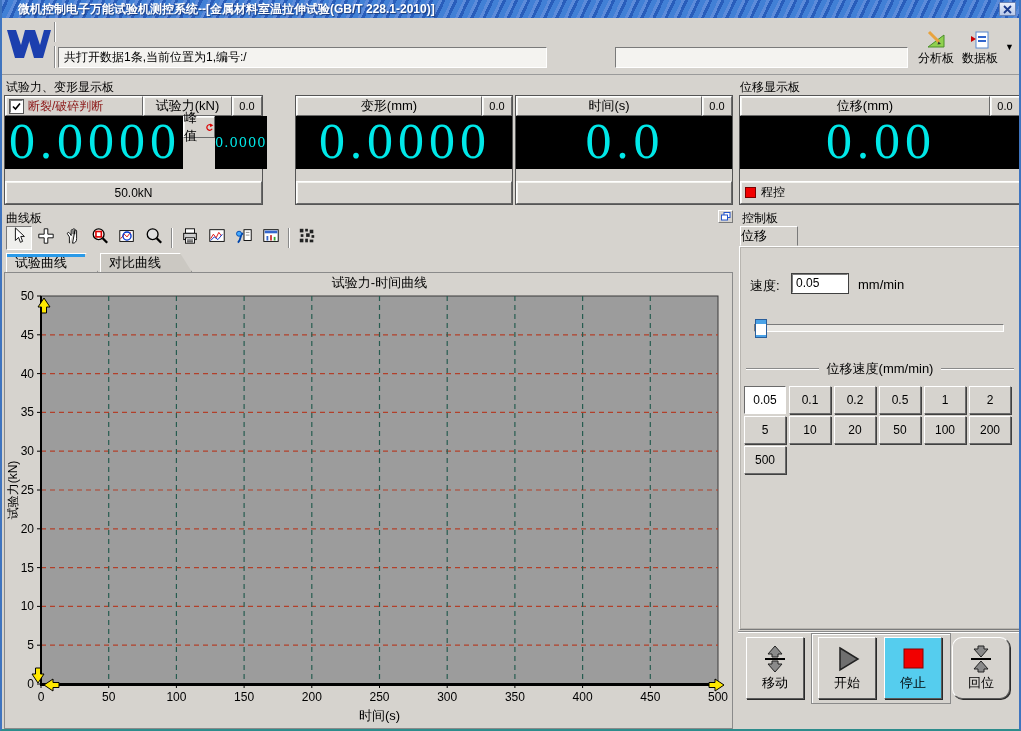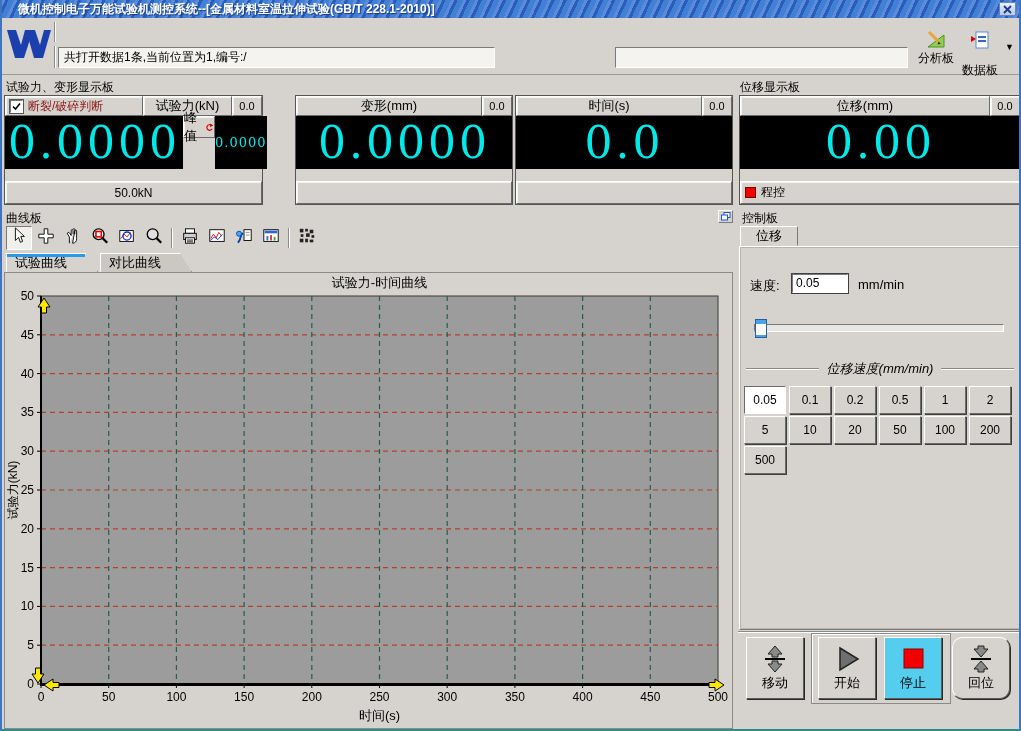--- a/index.html
+++ b/index.html
@@ -57,29 +57,29 @@
     background:#d6d3ce;border-left:1px solid #fff;border-right:1px solid #7a7a7a;border-top:1px solid #fff;
     clip-path:polygon(0 0, calc(100% - 12px) 0, 100% 100%, 0 100%);cursor:pointer;}
   .tab.active{z-index:2;}
   .tab.active::before{content:"";position:absolute;left:0;top:0;height:3px;width:calc(100% - 12px);background:#2a9ae8;}
   .tab.inactive{background:#cbc8c2;margin-left:2px;}
   .chart-box{position:absolute;left:2px;top:272px;width:729px;height:457px;background:#d6d3ce;border:1px solid #8a8a8a;}
   .restore-btn{position:absolute;left:716px;top:210px;width:15px;height:13px;background:#d6d3ce;display:flex;align-items:center;justify-content:center;cursor:pointer;}
   .restore-btn{border:1px solid;border-color:#fff #7a7a7a #7a7a7a #fff;}
 
   
-  .ctab{position:absolute;font-size:13px;color:#000;background:#d6d3ce;display:flex;align-items:center;justify-content:center;
+  .ctab{position:absolute;font-size:13px;color:#000;background:#d6d3ce;display:flex;align-items:center;justify-content:flex-start;
     border:1px solid;border-color:#ffffff #7a7a7a transparent #ffffff;cursor:pointer;}
   .cbox{position:absolute;border:1px solid;border-color:#ffffff #7a7a7a #7a7a7a #ffffff;box-shadow:0 0 0 1px #b8b5b0 inset;}
   .speed-label{position:absolute;font-size:13px;color:#000;}
   .speed-input{position:absolute;width:56px;height:19px;background:#fff;border:1px solid;border-color:#7a7a7a #fff #fff #7a7a7a;
     outline:1px solid #404040;font-size:12px;padding:1px 3px;color:#000;}
   .slider-track{position:absolute;height:8px;background:#e8e6e2;border:1px solid;border-color:#7a7a7a #fff #fff #7a7a7a;}
   .slider-thumb{position:absolute;width:12px;height:19px;background:linear-gradient(180deg,#4aa3e8 0 4px,#ffffff 4px 15px,#4aa3e8 15px);border:1px solid #2a5e9a;cursor:pointer;}
-  .group-row{position:absolute;display:flex;align-items:center;font-size:13px;color:#000;font-style:italic;}
+  .group-row{position:absolute;display:flex;align-items:center;font-size:13px;color:#000;}
   .group-line{flex:1;height:2px;border-top:1px solid #8a8a8a;border-bottom:1px solid #fff;}
   .group-row span{padding:0 8px;}
   .speed-grid{position:absolute;display:grid;grid-template-columns:repeat(6,42px);gap:2px 3px;}
   .spd-btn{height:28px;background:#d6d3ce;border:1px solid;border-color:#ffffff #6a6a6a #6a6a6a #ffffff;box-shadow:1px 1px 0 #404040;
     font-size:12px;color:#000;display:flex;align-items:center;justify-content:center;cursor:pointer;}
   .spd-btn.sel{background:#ffffff;border-color:#6a6a6a #ffffff #ffffff #6a6a6a;box-shadow:none;}
   .ctl-frame{position:absolute;border:1px solid #8a8a8a;box-shadow:inset 1px 1px 0 #fff;}
   .ctl-btn{position:absolute;width:58px;height:62px;background:#d6d3ce;border:1px solid;border-color:#ffffff #5a5a5a #5a5a5a #ffffff;box-shadow:1px 1px 0 #2a2a2a;
     display:flex;flex-direction:column;align-items:center;justify-content:center;gap:0;font-size:13px;color:#000;cursor:pointer;}
   .ctl-btn.stop-btn{background:#55cdee;}
@@ -99,33 +99,33 @@
     </span>
   </div>
 
   <div class="topbar">
     <svg class="logo" viewBox="0 0 46 34">
       <path d="M1 2 L10 2 L15 17 L19 2 L27 2 L18 30 L9 30 Z" fill="#1c3fae"></path>
       <path d="M20 2 L29 2 L34 17 L38 2 L45 2 L37 30 L28 30 Z" fill="#1c3fae"></path>
     </svg>
     <div class="vsep" style="left:52px;top:4px;height:20px;"></div>
     <div class="vsep" style="left:52px;top:28px;height:22px;"></div>
-    <div class="status-box" style="left:56px;width:437px;">
+    <div class="status-box" style="left:56px;width:489px;">
       <span>共打开数据1条,当前位置为1,编号:/</span>
     </div>
     <div class="status-box" style="left:613px;width:293px;"></div>
     <div class="top-action" style="left:912px;">
       <svg width="22" height="20" viewBox="0 0 22 20">
         <polygon points="3,17 19,17 19,5" fill="#8fd14f" stroke="#4a8f2a"></polygon>
         <line x1="4" y1="2" x2="14" y2="12" stroke="#e8a33d" stroke-width="3"></line>
         <polygon points="13.5,11.5 16,14 12.5,14.5" fill="#333"></polygon>
       </svg>
       <span>分析板</span>
     </div>
-    <div class="top-action" style="left:956px;gap:12px;">
+    <div class="top-action" style="left:956px;">
       <svg width="22" height="20" viewBox="0 0 22 20">
         <rect x="7" y="2" width="12" height="16" fill="#fff" stroke="#5a8ad0"></rect>
         <line x1="9" y1="7" x2="17" y2="7" stroke="#3366cc" stroke-width="2"></line>
         <line x1="9" y1="11" x2="17" y2="11" stroke="#3366cc" stroke-width="2"></line>
         <polygon points="2,6 7,9 2,12" fill="#cc0000"></polygon>
       </svg>
       <span>数据板</span>
     </div>
     <div class="drop-arrow" style="left:1003px;">▼</div>
   </div>

